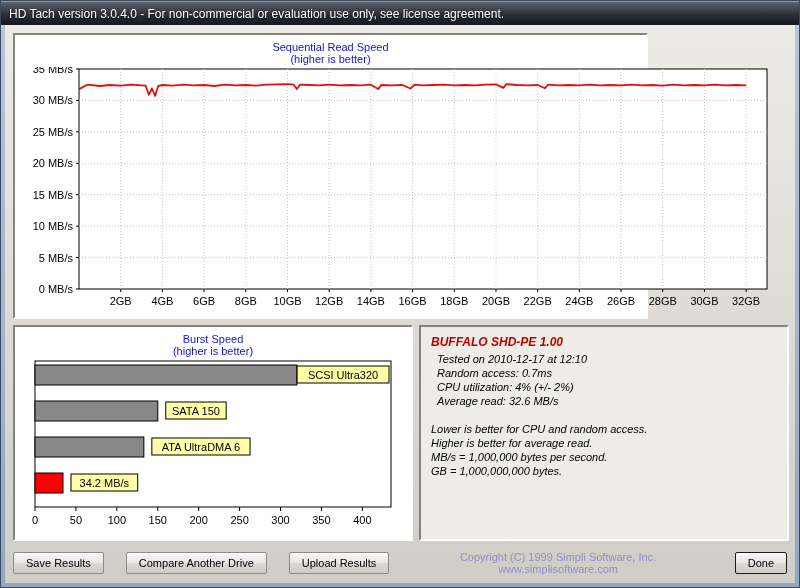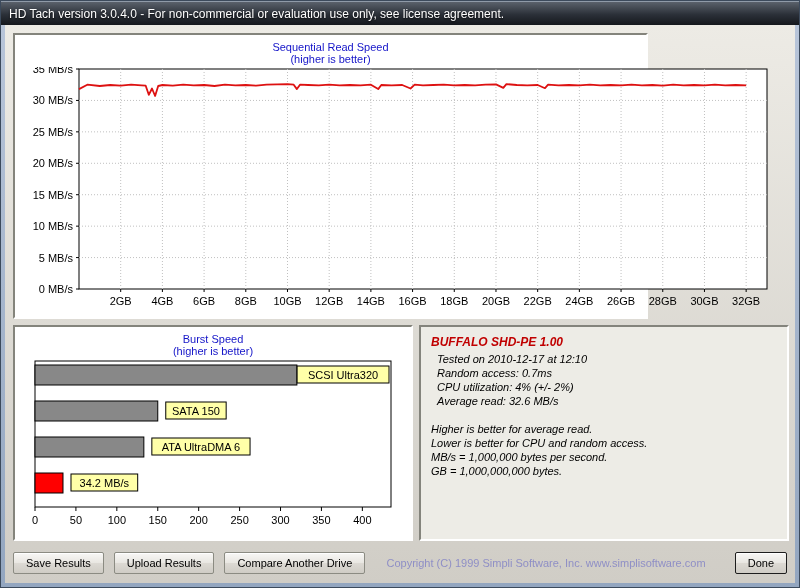--- a/index.html
+++ b/index.html
@@ -32,21 +32,21 @@
   }
   .chart-title    { color:#1414c8; font-size:11px; margin-top:6px; }
   .chart-subtitle { color:#1414c8; font-size:11px; margin-bottom:2px; }
   svg text { font-family:"Liberation Sans",sans-serif; font-size:11px; fill:#000; }
   .drive-name { color:#c00000; font-weight:bold; font-size:12px; margin-bottom:4px; }
   .info-line  { font-size:11px; color:#000; margin:2px 0 2px 6px; }
   .info-notes { margin-top:16px; }
   .info-note  { font-size:11px; color:#000; margin:2px 0; }
   .button-row {
     position:absolute; left:8px; right:8px; top:526px; height:24px;
-    display:flex; align-items:center; gap:10px;
+    display:flex; align-items:center; gap:22px;
   }
   button {
     font:11px "Liberation Sans",sans-serif; height:22px; padding:0 12px;
     border:1px solid #8b8b82; border-radius:2px; color:#000;
     background:linear-gradient(#f8f7f5,#e9e7e2 48%,#dcd9d3 52%,#cfccc5);
     box-shadow:inset 0 1px 0 #ffffff; cursor:default;
   }
   .done-button { border:1px solid #1d1d1d; margin-left:8px; }
   .copyright { flex:1; text-align:center; color:#8f8fc6; font-size:11px; cursor:pointer; }
 </style>
@@ -176,29 +176,29 @@
         </svg>
     </div>
 
     <div class="panel info-panel">
       <div class="drive-name">BUFFALO SHD-PE 1.00</div>
       <div class="info-line">Tested on 2010-12-17 at 12:10</div>
       <div class="info-line">Random access: 0.7ms</div>
       <div class="info-line">CPU utilization: 4% (+/- 2%)</div>
       <div class="info-line">Average read: 32.6 MB/s</div>
       <div class="info-notes">
+        <div class="info-note">Lower is better for CPU and random access.</div>
         <div class="info-note">Higher is better for average read.</div>
-        <div class="info-note">Lower is better for CPU and random access.</div>
         <div class="info-note">MB/s = 1,000,000 bytes per second.</div>
         <div class="info-note">GB = 1,000,000,000 bytes.</div>
       </div>
     </div>
 
     <div class="button-row">
       <button>Save Results</button>
+      <button>Compare Another Drive</button>
       <button>Upload Results</button>
-      <button>Compare Another Drive</button>
       <span class="copyright">Copyright (C) 1999 Simpli Software, Inc. www.simplisoftware.com</span>
       <button class="done-button">Done</button>
     </div>
 
   </div>
 </div>
 
 </body></html>

